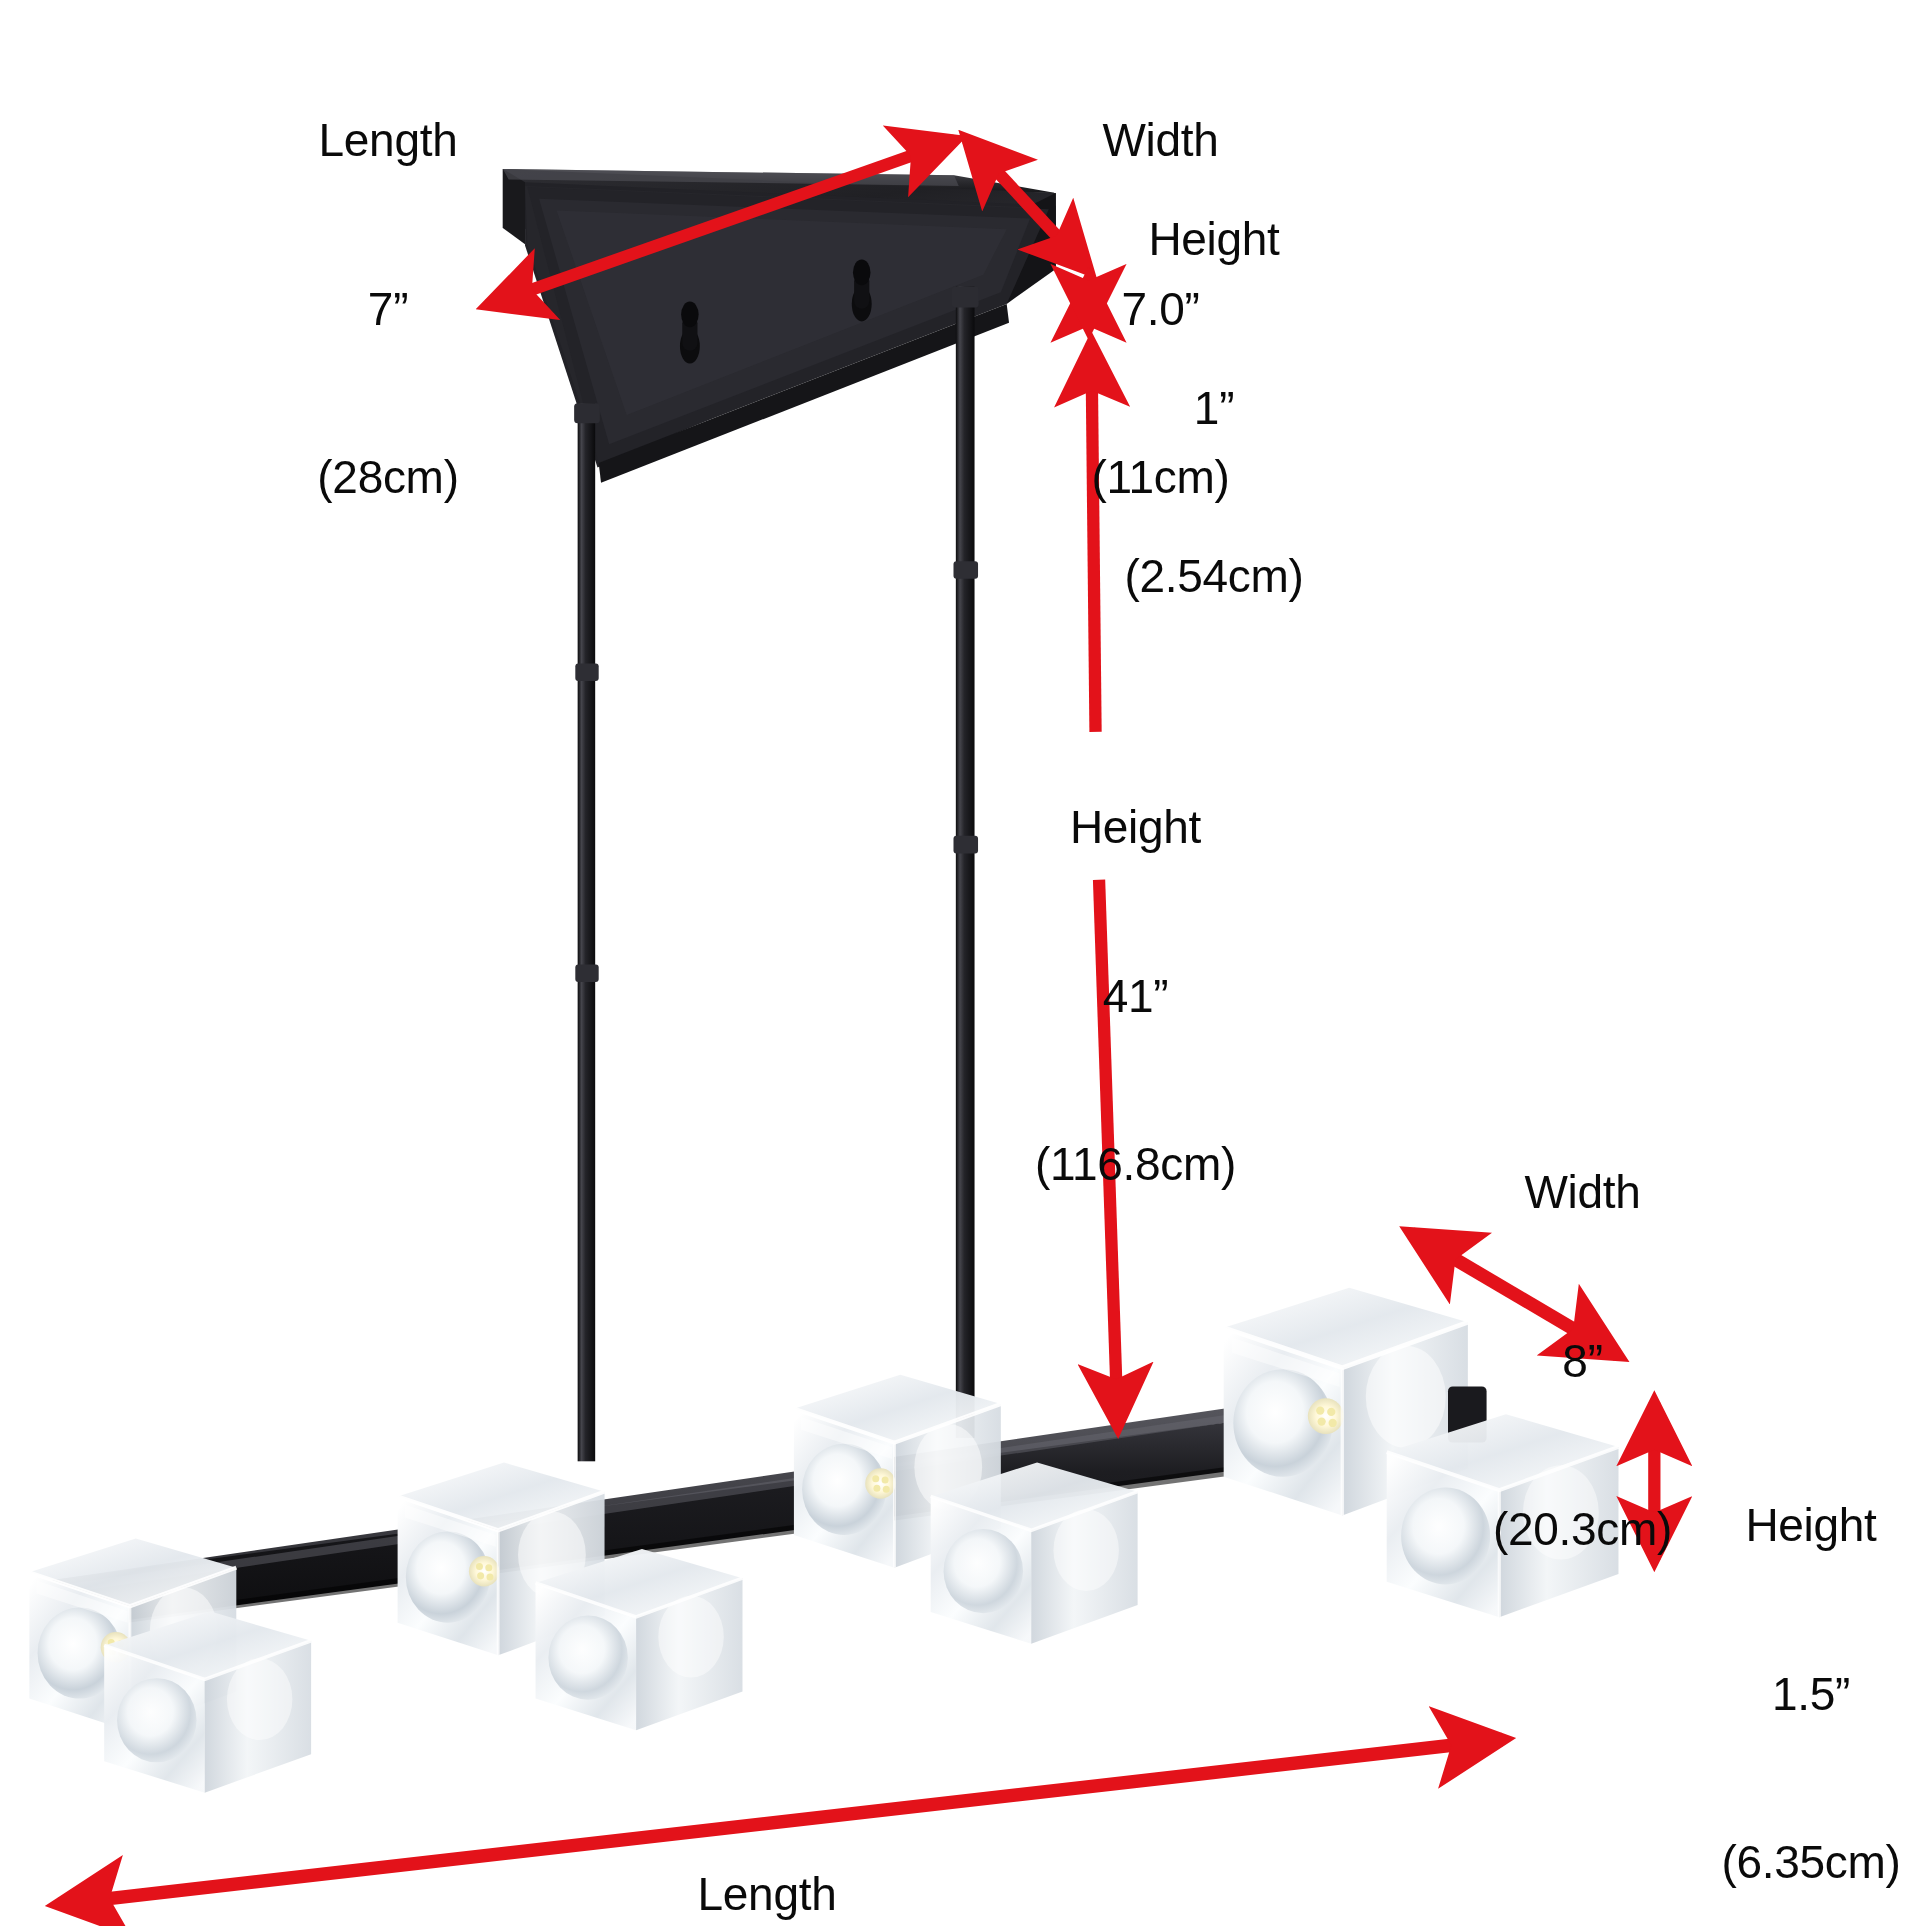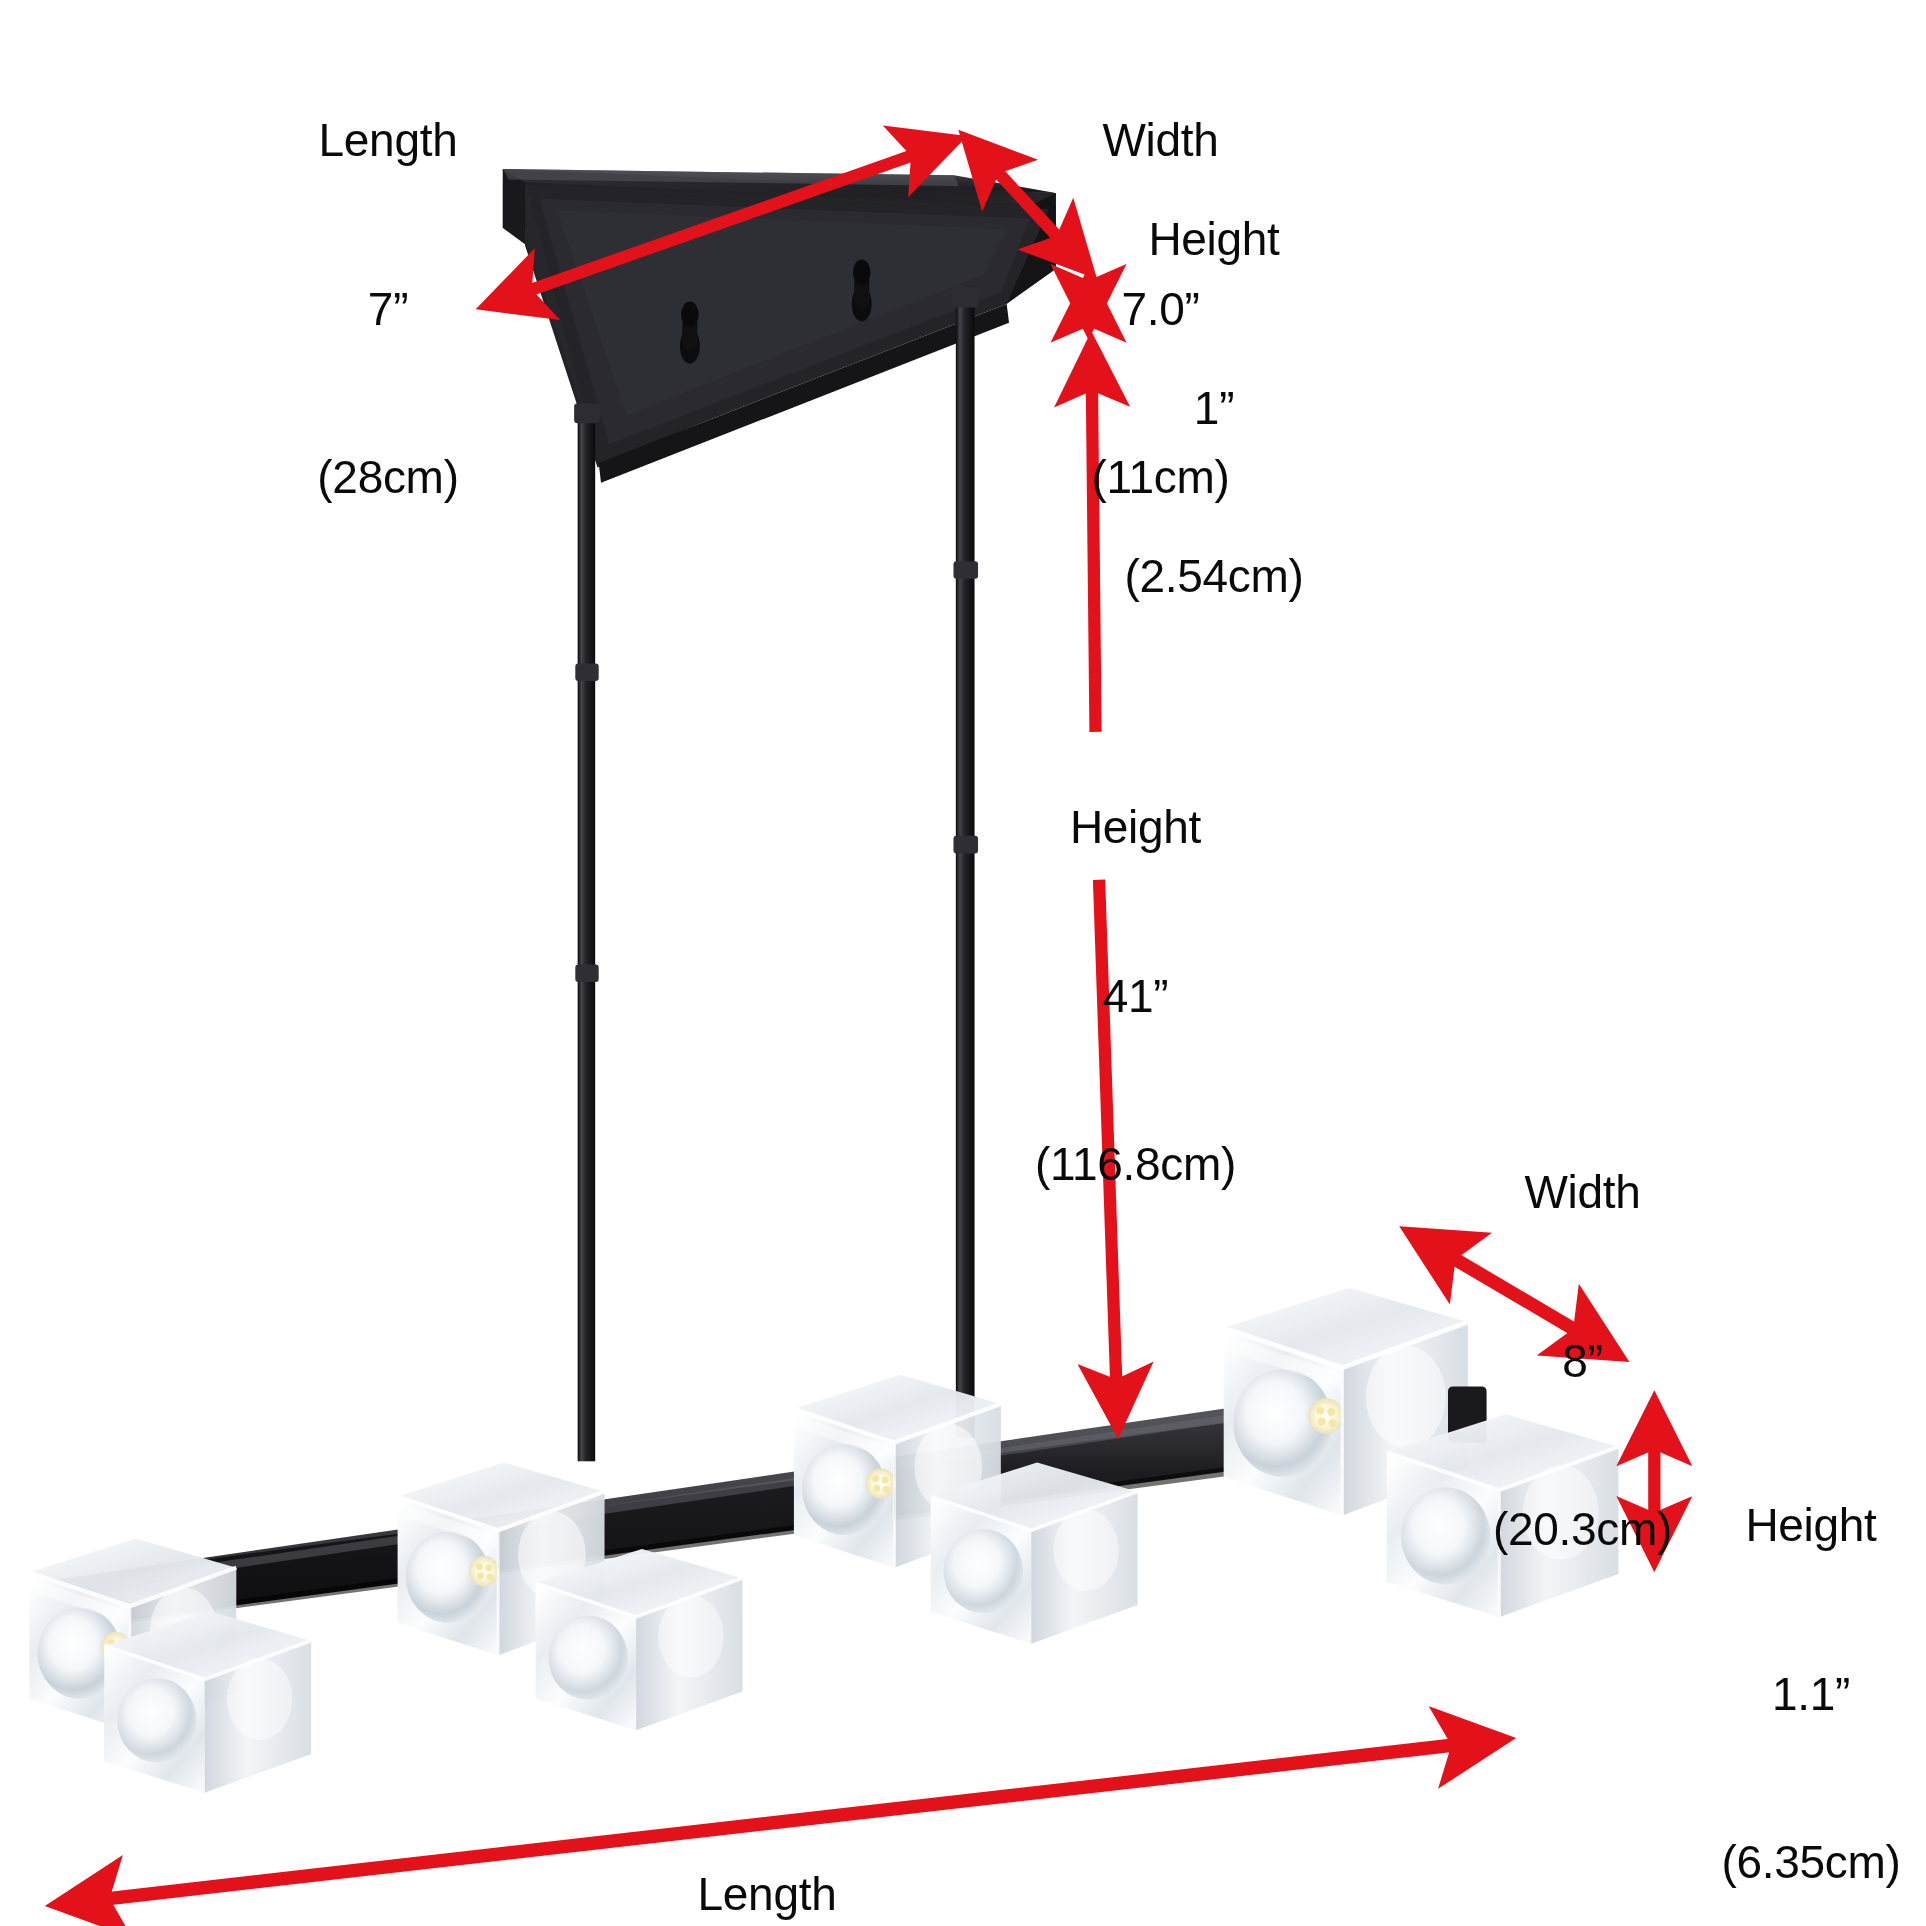--- a/index.html
+++ b/index.html
@@ -315,21 +315,21 @@
   </div>
 
   <div class="dimlabel" id="lbl-fixture-width">
     <span>Width</span>
     <span>8”</span>
     <span>(20.3cm)</span>
   </div>
 
   <div class="dimlabel" id="lbl-shade-height">
     <span>Height</span>
-    <span>1.1”</span>
+    <span>1.5”</span>
     <span>(6.35cm)</span>
   </div>
 
   <div class="dimlabel" id="lbl-bar-length">
     <span>Length</span>
     
     
   </div>
 
 </div>

